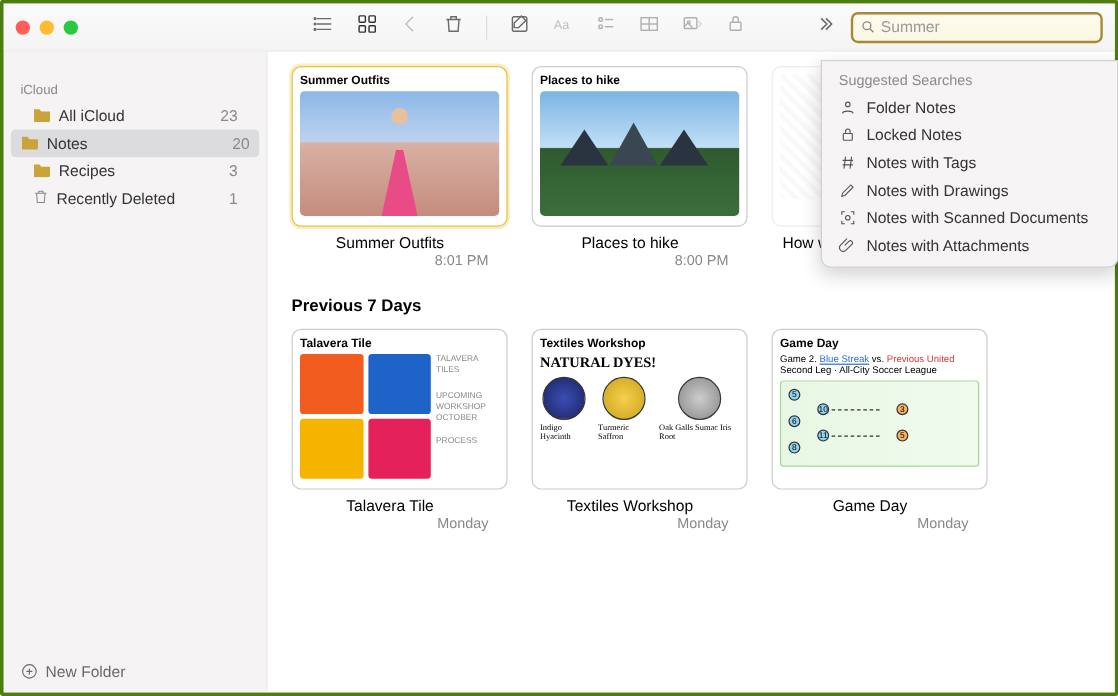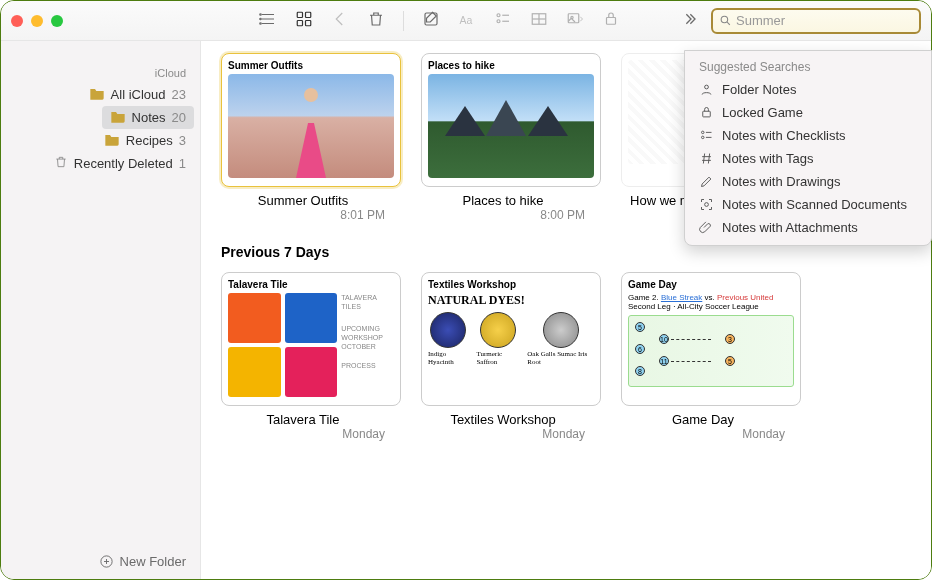--- a/index.html
+++ b/index.html
@@ -1,33 +1,33 @@
 <!DOCTYPE html>
 <html><head>
 <meta charset="utf-8">
 <style>
 * { box-sizing: border-box; margin: 0; padding: 0; }
 body { font-family: -apple-system, "Helvetica Neue", Arial, sans-serif; background: #fff; width: 932px; height: 580px; overflow: hidden; position: relative; }
-.window { display: flex; flex-direction: column; width: 932px; height: 580px; border: 1px solid #4d7c0f; border-radius: 14px; overflow: hidden; background: #fff; }
+.window { display: flex; flex-direction: column; width: 932px; height: 580px; border: 3px solid #4d7c0f; border-radius: 2px; overflow: hidden; background: #fff; }
 .titlebar { height: 40px; display: flex; align-items: center; padding: 0 10px; gap: 8px; border-bottom: 1px solid #e6e6e6; background: linear-gradient(#fbfbfb,#f4f4f4); }
 .traffic { display: flex; gap: 8px; margin-right: 10px; }
 .dot { width: 12px; height: 12px; border-radius: 50%; }
 .dot.red{background:#ff5f57;} .dot.yellow{background:#febc2e;} .dot.green{background:#28c840;}
 .tb-sep { width: 170px; }
 .tb-icons { display:flex; gap: 18px; align-items:center; color:#6b6b6b;}
 .tb-icons svg { width: 18px; height:18px; fill:none; stroke:#6b6b6b; stroke-width:1.6;}
 .tb-icons .active svg { stroke:#333; }
 .tb-spacer{flex:1;}
 .chev { margin-right: 6px; color:#6b6b6b;}
 .search { width: 210px; height:26px; border:2px solid #a88a36; border-radius:6px; background:linear-gradient(#fdfbef,#fbf7e2); display:flex; align-items:center; padding:0 6px; gap:4px; color:#999; font-size:13px;}
 .search svg{width:13px;height:13px;stroke:#888;fill:none;stroke-width:2;}
 .content { display:flex; flex:1; overflow:hidden;}
-.sidebar { width: 200px; background:#f5f3f4; border-right:1px solid #e6e6e6; display:flex; flex-direction:column; font-size:13px; color:#333;align-items:flex-end;}
+.sidebar { width: 220px; background:#f5f3f4; border-right:1px solid #e6e6e6; display:flex; flex-direction:column; font-size:13px; color:#333;}
 .sb-header { font-size:11px; color:#8a8a8a; padding: 26px 14px 4px;}
-.sb-item { display:flex; align-items:center; padding: 3px 14px; gap:6px; cursor:default;}
+.sb-item { display:flex; align-items:center; padding: 3px 24px; gap:6px; cursor:default;}
 .sb-item.selected { background:#dcdcde; border-radius:4px; margin:0 6px; padding:3px 8px;}
 .sb-item .count { margin-left:auto; color:#8a8a8a;}
 .sb-folder svg{width:16px;height:14px;fill:#c9a43a;stroke:none;}
 .sb-trash svg{width:14px;height:14px;fill:none;stroke:#888;stroke-width:1.5;}
 .sb-footer { margin-top:auto; padding:10px 14px; display:flex; align-items:center; gap:6px; color:#6a6a6a; font-size:13px;}
 .sb-footer svg{width:15px;height:15px;stroke:#6a6a6a;fill:none;stroke-width:1.5;}
 .main { flex:1; overflow:auto; padding: 12px 20px; background:#fff;}
 .sec-title { font-weight:700; font-size:14px; margin: 8px 0 12px; }
 .grid { display:flex; gap: 36px; flex-wrap:wrap; margin-bottom: 22px;}
 .card { width: 164px; }
@@ -302,30 +302,21 @@
         <circle cx="12" cy="8" r="3"></circle>
         <path d="M5 20c0-4 14-4 14 0"></path>
       </svg>
       <span>Folder Notes</span>
     </div>
   <div class="pop-item">
       <svg viewBox="0 0 24 24">
         <rect x="6" y="10" width="12" height="9" rx="1"></rect>
         <path d="M9 10V7a3 3 0 016 0v3"></path>
       </svg>
-      <span>Locked Game</span>
-    </div>
-  <div class="pop-item">
-      <svg viewBox="0 0 24 24">
-        <circle cx="6" cy="7" r="2"></circle>
-        <line x1="11" y1="7" x2="20" y2="7"></line>
-        <circle cx="6" cy="15" r="2"></circle>
-        <line x1="11" y1="15" x2="20" y2="15"></line>
-      </svg>
-      <span>Notes with Checklists</span>
+      <span>Locked Notes</span>
     </div>
   <div class="pop-item">
       <svg viewBox="0 0 24 24">
         <line x1="5" y1="9" x2="19" y2="9"></line>
         <line x1="5" y1="15" x2="19" y2="15"></line>
         <line x1="9" y1="4" x2="7" y2="20"></line>
         <line x1="17" y1="4" x2="15" y2="20"></line>
       </svg>
       <span>Notes with Tags</span>
     </div>

